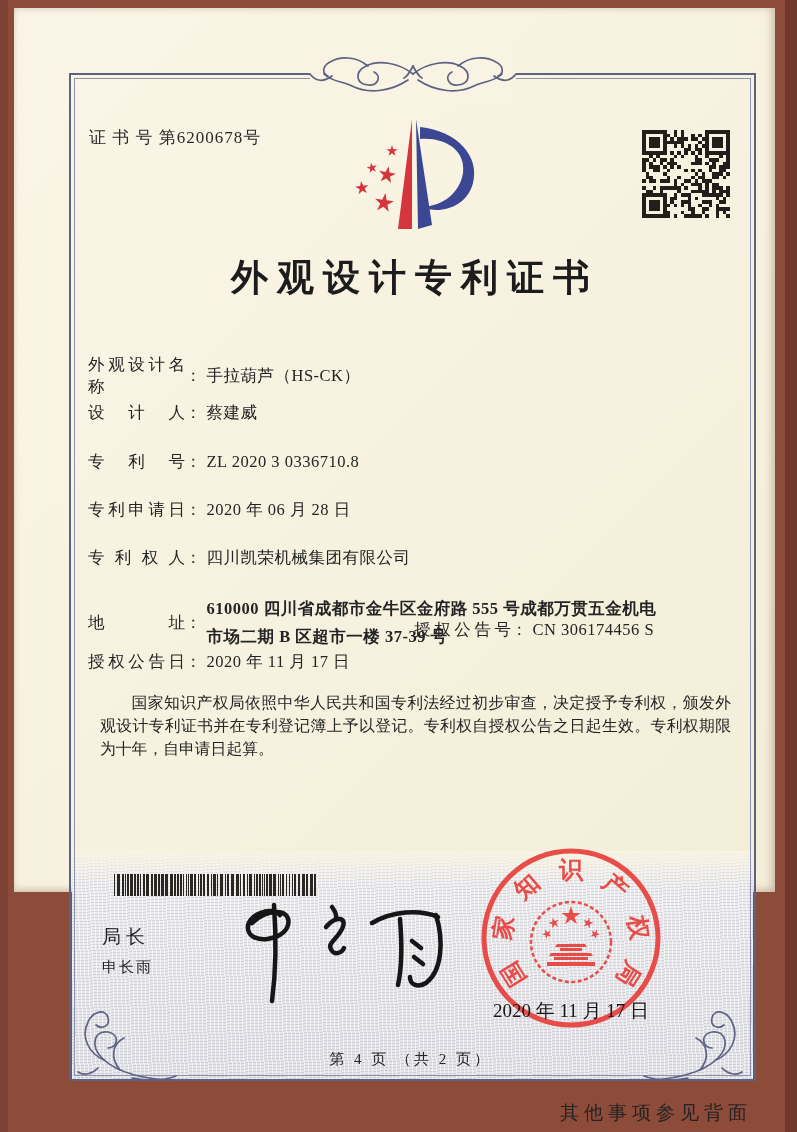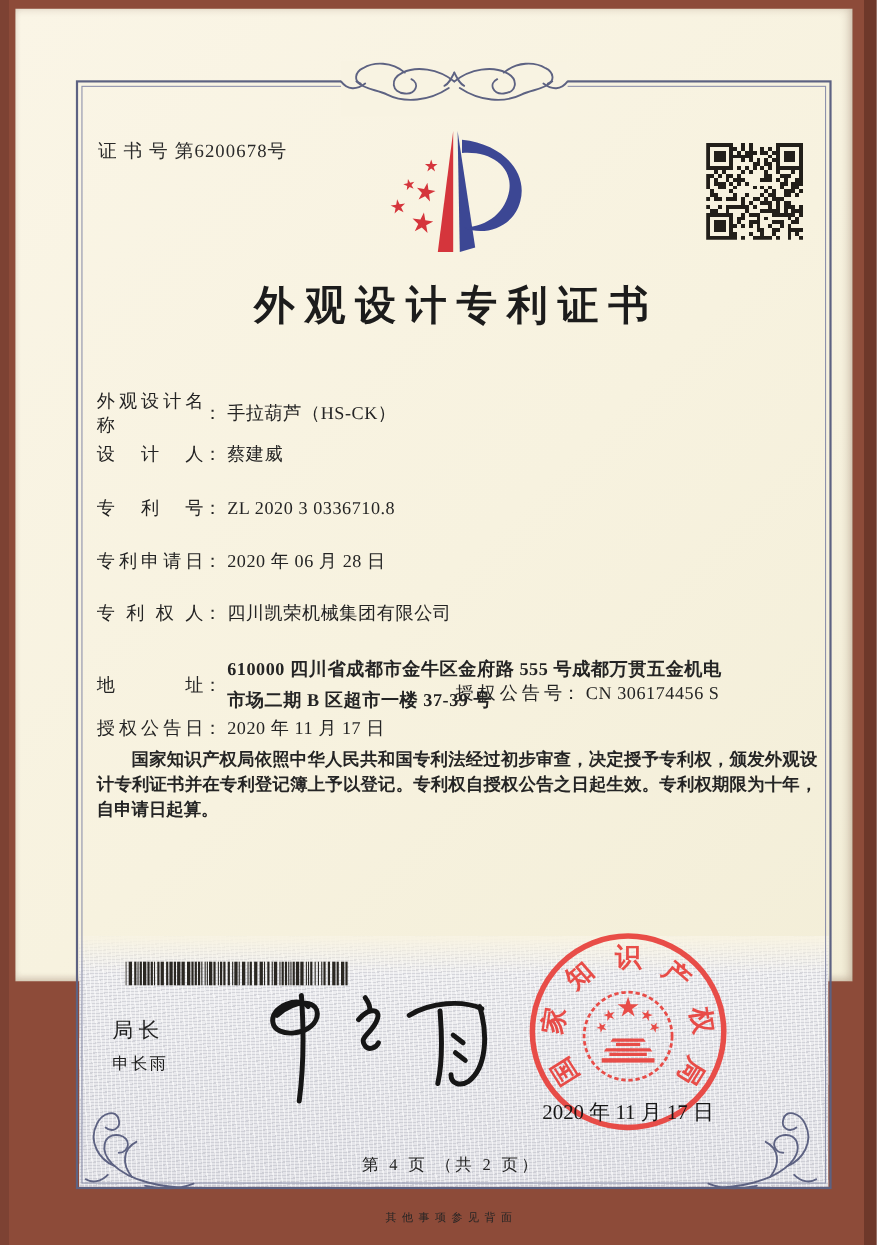--- a/index.html
+++ b/index.html
@@ -28,30 +28,30 @@
   .abs{position:absolute;}
   #cert-number{left:75px;top:118px;font-size:17px;letter-spacing:1px;color:#2a2a2a;z-index:4;}
   #title{left:55px;top:245px;width:683px;text-align:center;font-size:37px;font-weight:700;
     letter-spacing:9px;text-indent:9px;color:#1c1c1c;z-index:4;}
   .frow{position:absolute;left:74px;display:flex;align-items:center;font-size:16.5px;z-index:4;}
   .f-label{width:97px;flex:none;text-align:justify;text-align-last:justify;}
   .f-colon{flex:none;margin-right:5px;}
   .f-value{white-space:nowrap;letter-spacing:.5px;}
   .f-value.wrap{white-space:normal;width:462px;line-height:28px;font-weight:bold;}
   #paragraphs{left:74px;top:671px;width:655px;font-size:15.8px;line-height:23px;text-align:justify;z-index:4;}
-  #paragraphs p{margin:0;text-indent:2em;font-weight:bold;}
+  #paragraphs p{margin:12px;text-indent:2em;}
   #director-title{left:88px;top:916px;font-size:19px;letter-spacing:5px;color:#1f1f1f;z-index:4;}
   #director-name{left:88px;top:950px;font-size:15px;letter-spacing:2px;color:#1f1f1f;z-index:4;}
   #signature-svg{left:200px;top:885px;z-index:4;}
   #seal-svg{left:462px;top:838px;z-index:4;opacity:.93;}
   .seal-char{fill:var(--seal-red);font-size:24px;font-weight:700;text-anchor:middle;
     font-family:"Liberation Serif","DejaVu Serif",serif;}
   #seal-date{left:458px;top:990px;width:198px;text-align:center;font-size:19px;color:#161616;z-index:5;}
   #page-info{left:55px;top:1042px;width:683px;text-align:center;font-size:15px;letter-spacing:3px;z-index:4;}
-  #back-note{left:55px;top:1092px;width:683px;text-align:center;font-size:10px;letter-spacing:5px;z-index:4;}
+  #back-note{left:55px;top:1092px;width:683px;text-align:right;font-size:19px;letter-spacing:5px;z-index:4;}
   #qr-svg{left:628px;top:122px;z-index:4;}
   #logo-svg{left:332px;top:105px;z-index:4;}
   #barcode-svg{left:100px;top:866px;z-index:4;}
   .ornament{z-index:5;pointer-events:none;}
   .flourish-stroke{stroke:var(--border-blue);stroke-width:1.7;fill:none;stroke-linecap:round;}
 </style>
 </head>
 <body>
 
 <div id="paper">

